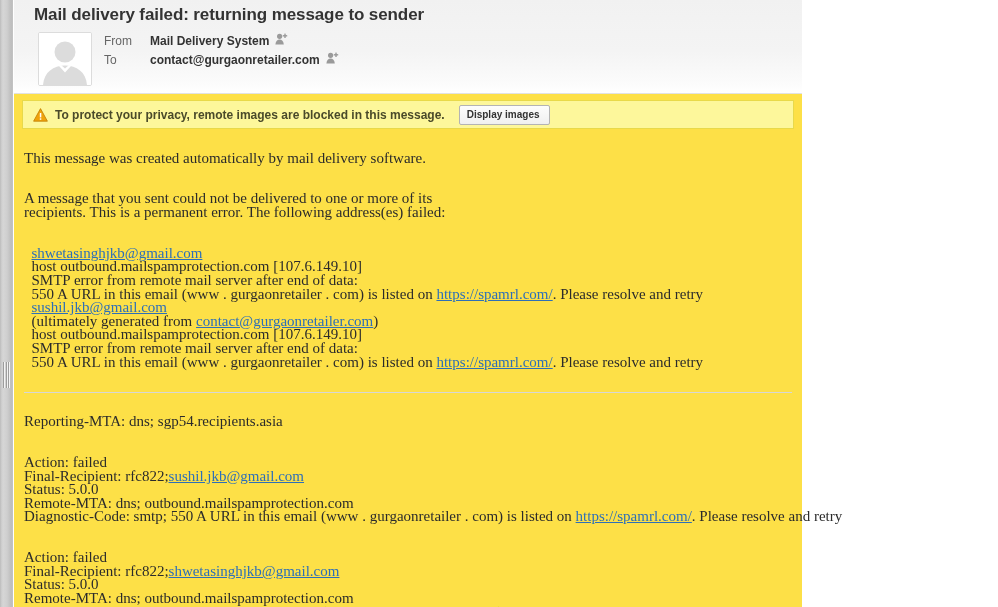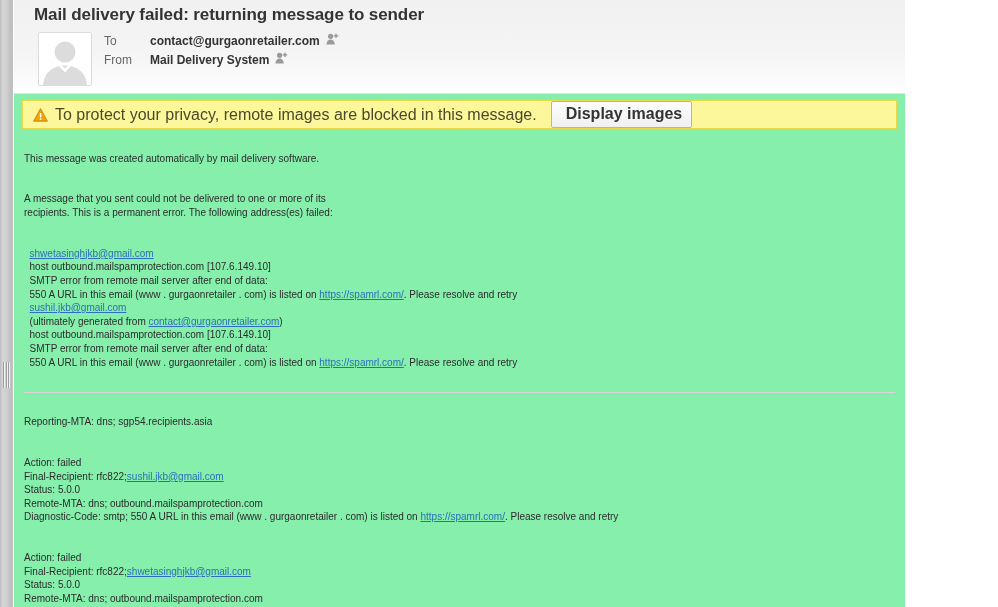--- a/index.html
+++ b/index.html
@@ -47,23 +47,23 @@
     width: 1px;
     height: 26px;
     background: #f3f3f3;
     border-left: 1px solid #9d9d9d;
   }
 
   
   .content {
     position: absolute;
     left: 14px; top: 0;
-    width: 891px;
-    height: 607px;
-    background: #86efac;
+    width: 788px;
+    height: 607px;
+    background: #fde047;
   }
 
   
   .msg-header {
     position: relative;
     height: 94px;
     background: linear-gradient(to bottom, #f1f1f1 0%, #f4f4f4 55%, #fbfbfb 88%, #ffffff 100%);
     border-bottom: 1px solid #e2e2e2;
     box-sizing: border-box;
   }
@@ -125,46 +125,46 @@
     height: 29px;
     background: #fdf79b;
     border: 1px solid #e8d94a;
     box-sizing: border-box;
     display: flex;
     align-items: center;
     padding-left: 10px;
   }
   .warn-icon { flex: 0 0 auto; margin-right: 7px; line-height: 0; }
   .privacy-text {
-    font-size: 16px;
-    font-weight: normal;
+    font-size: 12px;
+    font-weight: bold;
     color: #4a4a2a;
     white-space: nowrap;
   }
   .display-images-btn {
     margin-left: 14px;
     font-family: "Liberation Sans", sans-serif;
-    font-size: 16px;
+    font-size: 10px;
     font-weight: bold;
     color: #333333;
     background: linear-gradient(to bottom, #fdfdfd 0%, #f0f0f0 100%);
     border: 1px solid #b4b4b4;
     border-radius: 2px;
-    padding: 3px 9px 4px 14px;
+    padding: 3px 9px 4px 7px;
     cursor: pointer;
     white-space: nowrap;
   }
 
   
   .mail-body {
     position: relative;
     margin-top: 9px;
     padding: 0 10px 0 10px;
-    font-family: Liberation Sans, sans-serif;
-    font-size: 10px;
+    font-family: Liberation Serif, serif;
+    font-size: 15px;
     line-height: 13.6px;
     color: #2b2b2b;
     white-space: pre;
   }
   .mail-body a,
   .mail-body .lnk {
     color: #2d6fb8;
     text-decoration: underline;
     cursor: pointer;
   }
@@ -200,47 +200,47 @@
       <div class="avatar">
         <svg width="52" height="52" viewBox="0 0 52 52">
           <rect x="0" y="0" width="52" height="52" fill="#ffffff"></rect>
           <circle cx="26" cy="19" r="10.5" fill="#dcdcdc"></circle>
           <path d="M4 52 C5 39 14.5 32.5 26 32.5 C37.5 32.5 47 39 48 52 Z" fill="#dcdcdc"></path>
           <path d="M20 33 L26 39.5 L32 33 L30 32 L26 35.5 L22 32 Z" fill="#ffffff"></path>
         </svg>
       </div>
 
       <div class="hdr-fields">
+
+        <div class="hdr-row">
+          <span class="hdr-label">From</span>
+          <span class="hdr-value">Mail Delivery System</span>
+          <span class="addcontact">
+            <svg width="13" height="12" viewBox="0 0 13 12">
+              <circle cx="4.6" cy="3.3" r="2.6" fill="#9a9a9a"></circle>
+              <path d="M0.4 11.6 C0.7 7.9 2.4 6.4 4.6 6.4 C6.8 6.4 8.5 7.9 8.8 11.6 Z" fill="#9a9a9a"></path>
+              <rect x="9.3" y="0.6" width="1.4" height="4.4" fill="#9a9a9a"></rect>
+              <rect x="7.8" y="2.1" width="4.4" height="1.4" fill="#9a9a9a"></rect>
+            </svg>
+          </span>
+        </div>
 
         <div class="hdr-row">
           <span class="hdr-label">To</span>
           <span class="hdr-value">contact@gurgaonretailer.com</span>
           <span class="addcontact">
             <svg width="13" height="12" viewBox="0 0 13 12">
               <circle cx="4.6" cy="3.3" r="2.6" fill="#9a9a9a"></circle>
               <path d="M0.4 11.6 C0.7 7.9 2.4 6.4 4.6 6.4 C6.8 6.4 8.5 7.9 8.8 11.6 Z" fill="#9a9a9a"></path>
               <rect x="9.3" y="0.6" width="1.4" height="4.4" fill="#9a9a9a"></rect>
               <rect x="7.8" y="2.1" width="4.4" height="1.4" fill="#9a9a9a"></rect>
             </svg>
           </span>
         </div>
 
-        <div class="hdr-row">
-          <span class="hdr-label">From</span>
-          <span class="hdr-value">Mail Delivery System</span>
-          <span class="addcontact">
-            <svg width="13" height="12" viewBox="0 0 13 12">
-              <circle cx="4.6" cy="3.3" r="2.6" fill="#9a9a9a"></circle>
-              <path d="M0.4 11.6 C0.7 7.9 2.4 6.4 4.6 6.4 C6.8 6.4 8.5 7.9 8.8 11.6 Z" fill="#9a9a9a"></path>
-              <rect x="9.3" y="0.6" width="1.4" height="4.4" fill="#9a9a9a"></rect>
-              <rect x="7.8" y="2.1" width="4.4" height="1.4" fill="#9a9a9a"></rect>
-            </svg>
-          </span>
-        </div>
-
 
       </div>
     </div>
 
     <div class="privacy-bar">
       <span class="warn-icon">
         <svg width="15" height="14" viewBox="0 0 15 14">
           <path d="M7.5 0.6 L14.4 13.2 L0.6 13.2 Z" fill="#f0a30a" stroke="#c07c00" stroke-width="0.8"></path>
           <rect x="6.8" y="5" width="1.5" height="4.4" fill="#ffffff"></rect>
           <rect x="6.8" y="10.3" width="1.5" height="1.5" fill="#ffffff"></rect>

